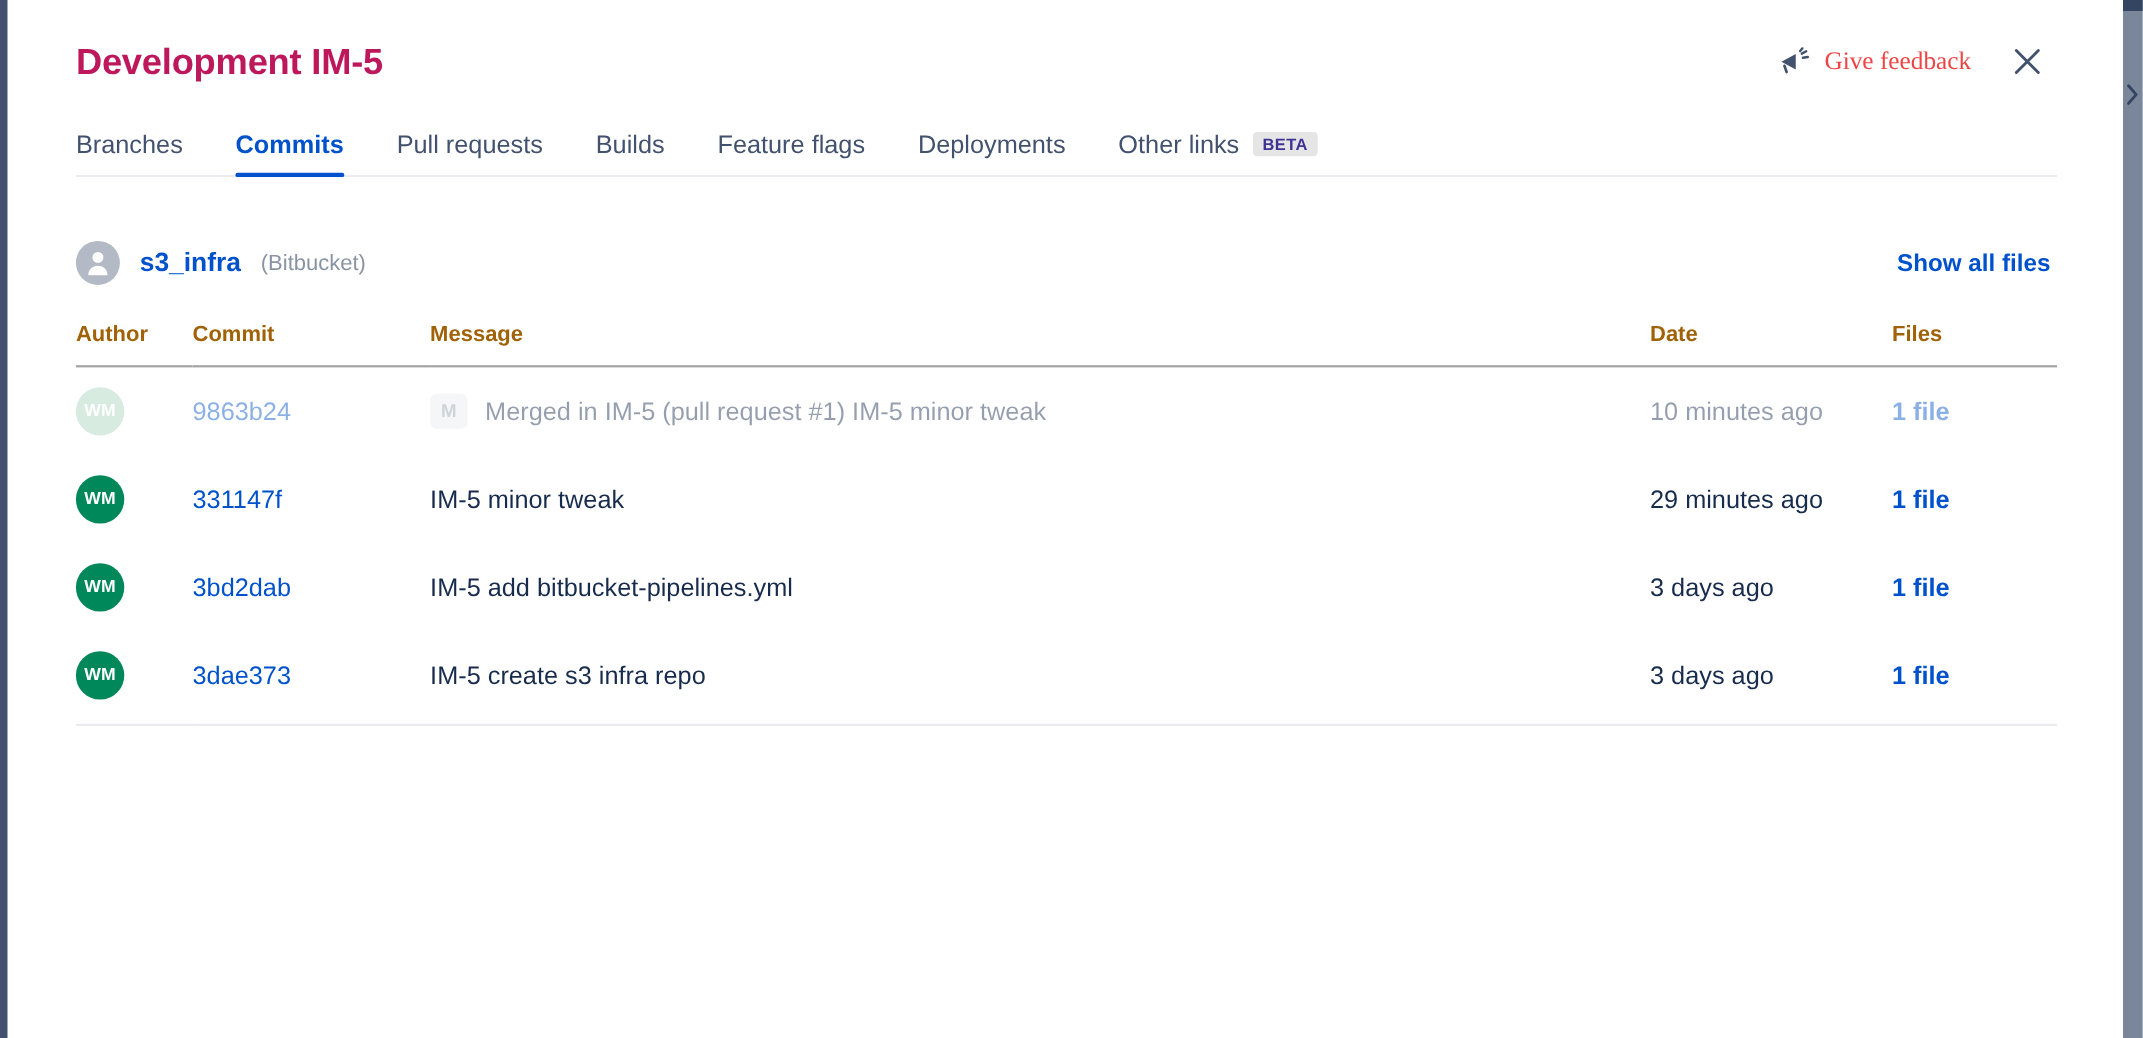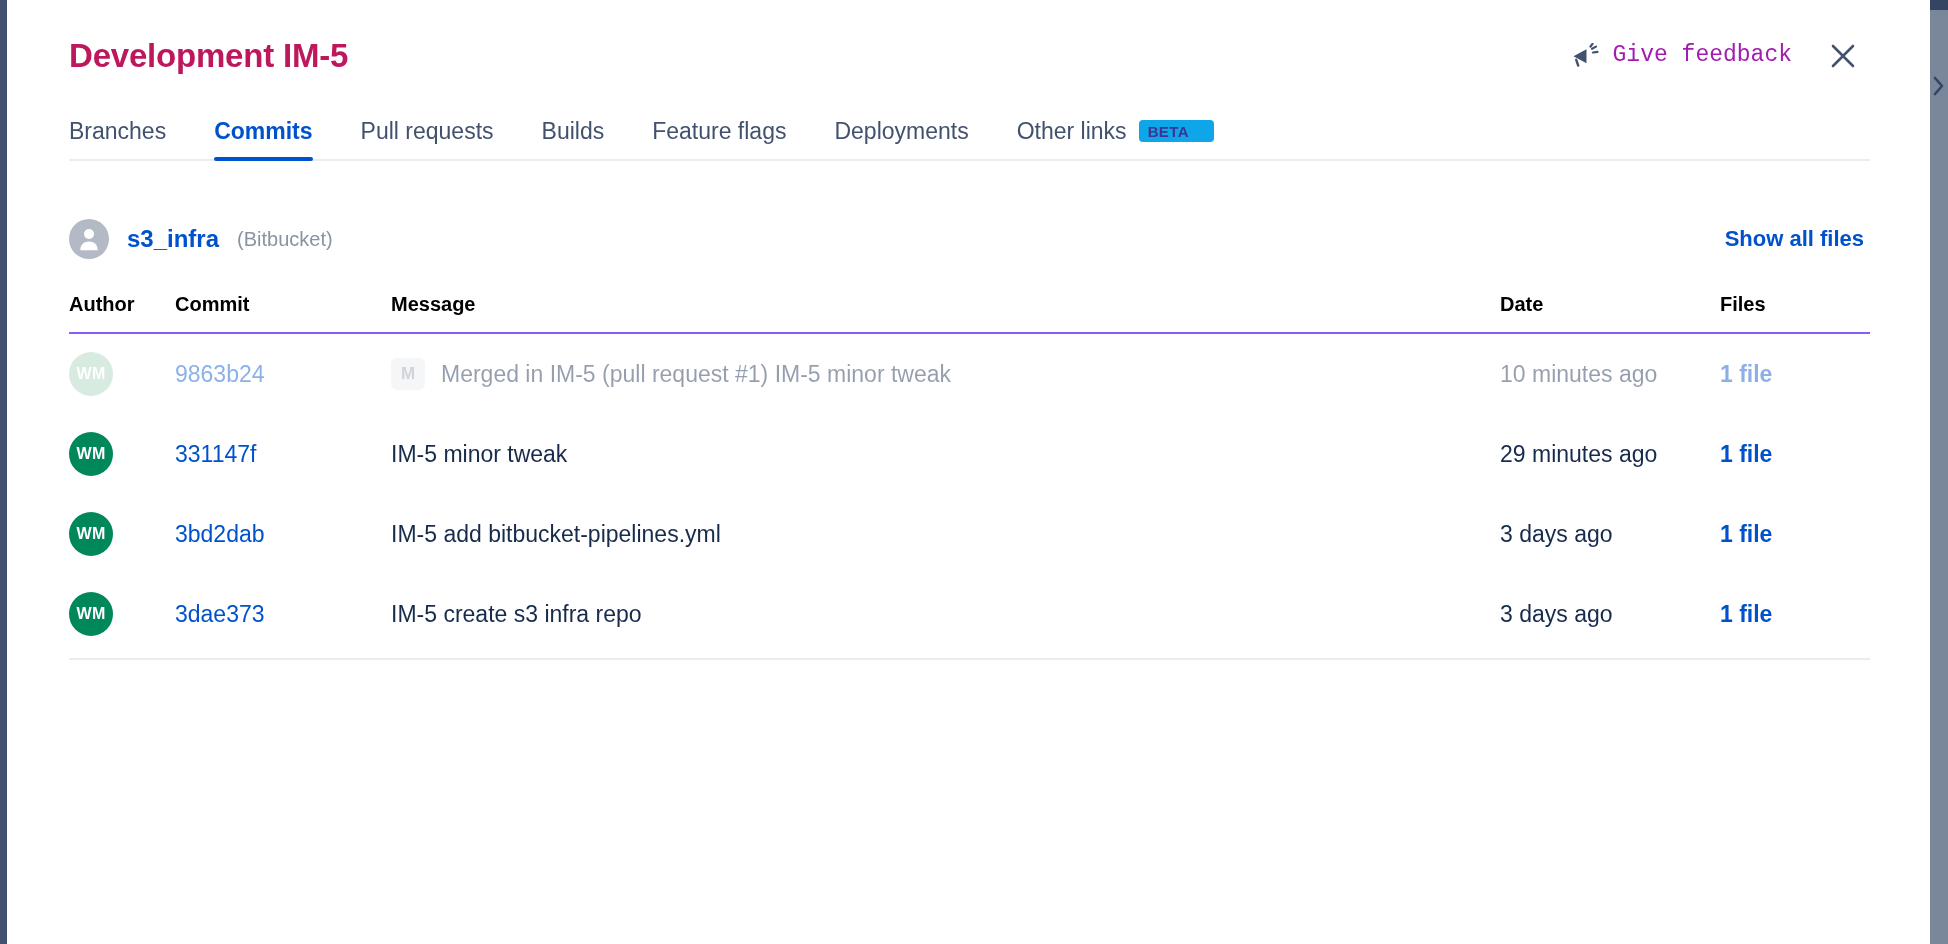--- a/index.html
+++ b/index.html
@@ -57,24 +57,24 @@
     margin: 0;
     line-height: 1.2;
   }
   .header-actions {
     display: flex; align-items: center; gap: 30px;
     padding-right: 8px;
   }
   .feedback-btn {
     display: flex; align-items: center; gap: 12px;
     background: none; border: none; cursor: pointer;
-    font-family: Liberation Mono, monospace;
+    font-family: Liberation Serif, serif;
     font-size: 23px;
     font-weight: 400;
-    color: #a21caf;
+    color: #ef4444;
     padding: 4px 2px;
   }
   .feedback-btn .label { line-height: 1; }
   .close-btn {
     background: none; border: none; cursor: pointer;
     padding: 4px; display: flex; align-items: center; justify-content: center;
   }
 
   
   .tabs {
@@ -100,27 +100,27 @@
   .tab.active::after {
     content: "";
     position: absolute;
     left: 16px; right: 16px; bottom: -2px;
     height: 4px;
     background: #0052CC;
     border-radius: 2px;
   }
   .tab:first-child.active::after { left: 0; }
   .beta-badge {
-    background: #0ea5e9;
+    background: #e5e5e5;
     color: #403294;
     font-size: 15px;
     font-weight: 700;
     letter-spacing: 0.4px;
     border-radius: 4px;
-    padding: 4px 25px 3px 9px;
+    padding: 4px 9px 3px 9px;
     line-height: 1;
   }
 
   
   .repo-row {
     display: flex; align-items: center; justify-content: space-between;
     margin-top: 58px;
   }
   .repo-left { display: flex; align-items: center; gap: 18px; }
   .repo-avatar {
@@ -146,23 +146,23 @@
   .commit-table {
     width: 100%;
     border-collapse: collapse;
     margin-top: 34px;
     table-layout: fixed;
   }
   .commit-table th {
     text-align: left;
     font-size: 20px;
     font-weight: 700;
-    color: #000000;
+    color: #a16207;
     padding: 0 0 16px 0;
-    border-bottom: 2px solid #8b5cf6;
+    border-bottom: 2px solid #a3a3a3;
   }
   .commit-table td {
     padding: 18px 0;
     font-size: 23px;
     color: #172B4D;
     vertical-align: middle;
     border: none;
     margin-left: 29px;
   }
   .col-author  { width: 106px; }

